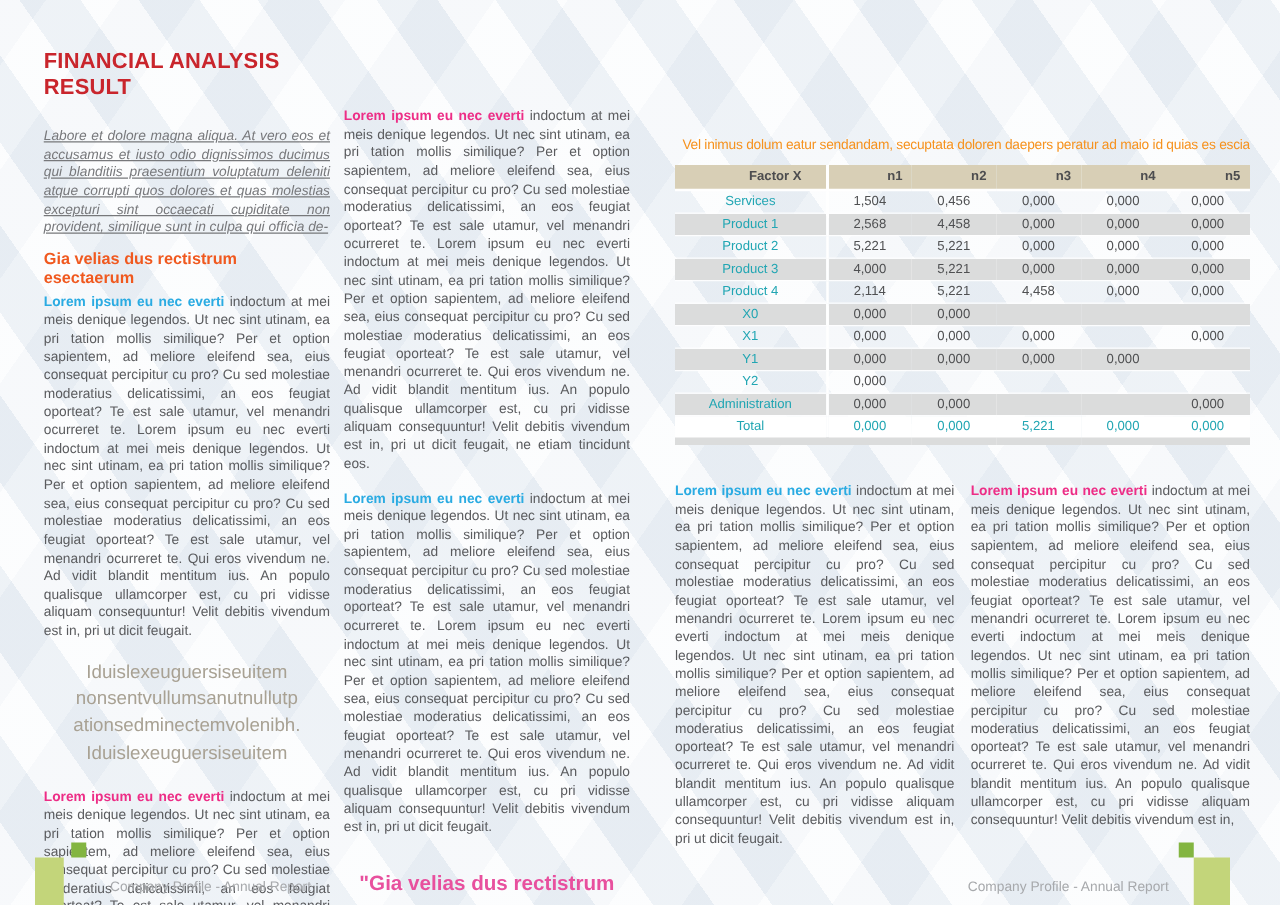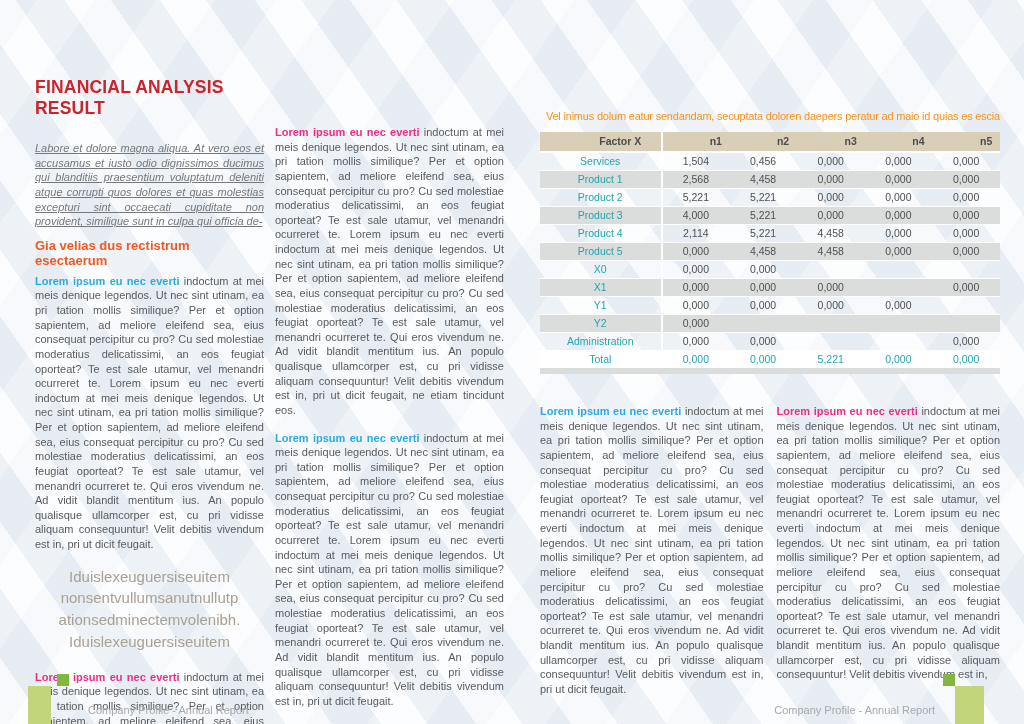--- a/index.html
+++ b/index.html
@@ -11,21 +11,21 @@
     position:relative;
     width:1024px;height:724px;
     overflow:hidden;
     display:flex;
     background-color:#f3f6f9;
     background-image:
       repeating-linear-gradient(55deg, rgba(255,255,255,0.55) 0px, rgba(255,255,255,0.55) 38px, rgba(219,228,237,0.35) 38px, rgba(219,228,237,0.35) 78px),
       repeating-linear-gradient(-55deg, rgba(255,255,255,0.45) 0px, rgba(255,255,255,0.45) 48px, rgba(223,231,239,0.3) 48px, rgba(223,231,239,0.3) 98px);
   }
   .page{width:512px;height:724px;box-sizing:border-box;}
-  .page-left{display:flex;gap:11px;padding:77px 8px 0 35px;}
+  .page-left{display:flex;gap:11px;padding:38px 8px 0 35px;}
   .page-left .col{width:233px;}
   .page-left .col-2{padding-top:48px;}
 
   h1.doc-title{font-size:17.5px;font-weight:700;color:#c9252c;margin:0 0 22px 0;letter-spacing:0.2px;}
   h2.doc-subtitle{font-size:15px;font-weight:700;color:#2aabe2;margin:0 0 7px 0;}
   p.intro{font-size:11px;line-height:1.33;font-style:italic;color:#77787b;text-align:justify;margin:0 0 9px 0;text-decoration:underline;}
   h3.section-heading{font-size:13px;font-weight:700;color:#f0591f;margin:0 0 6px 0;}
 
   p.body{font-size:11px;line-height:1.33;color:#5a5b5e;text-align:justify;margin:0 0 13px 0;}
   .lead{font-weight:700;}
@@ -139,28 +139,20 @@
           </tr>
           <tr>
             <td class="label">Product 4</td>
             <td>2,114</td>
             <td>5,221</td>
             <td>4,458</td>
             <td>0,000</td>
             <td>0,000</td>
           </tr>
           <tr>
-            <td class="label">Product 5</td>
-            <td>0,000</td>
-            <td>4,458</td>
-            <td>4,458</td>
-            <td>0,000</td>
-            <td>0,000</td>
-          </tr>
-          <tr>
             <td class="label">X0</td>
             <td>0,000</td>
             <td>0,000</td>
             <td></td>
             <td></td>
             <td></td>
           </tr>
           <tr>
             <td class="label">X1</td>
             <td>0,000</td>

